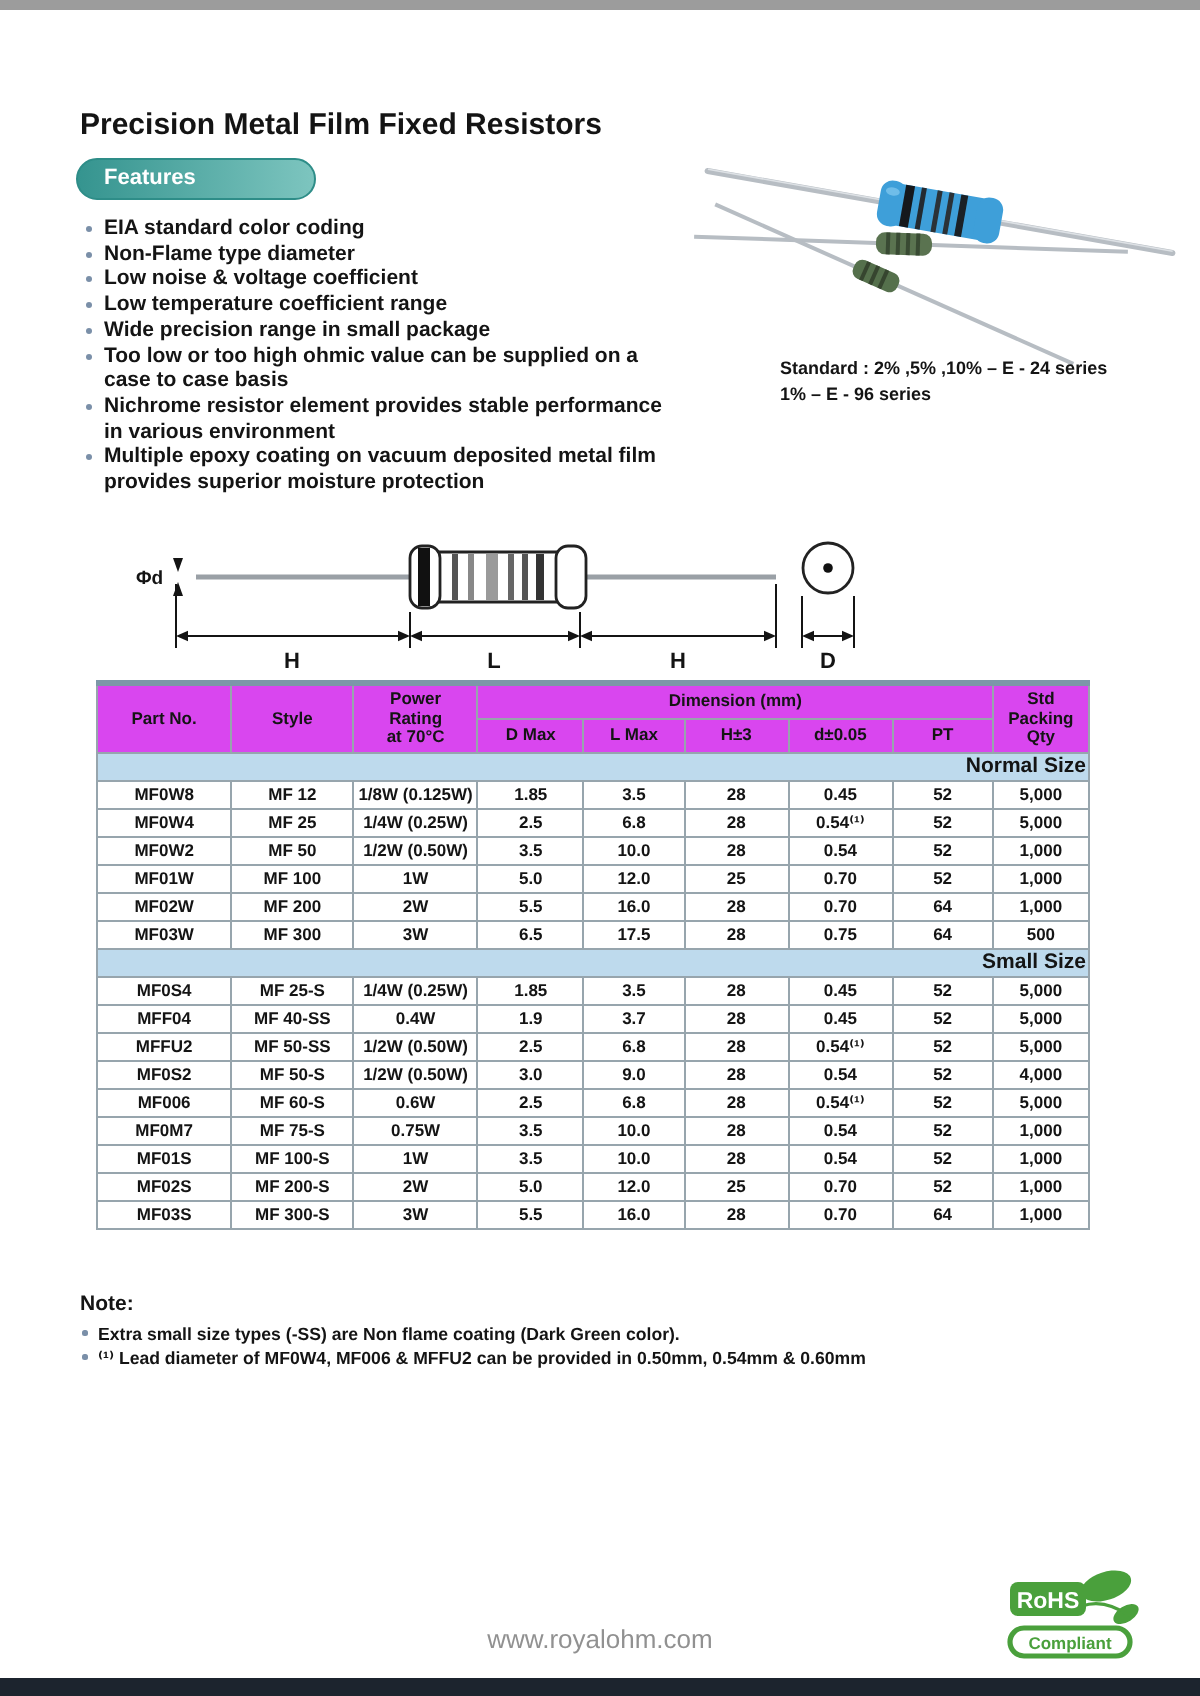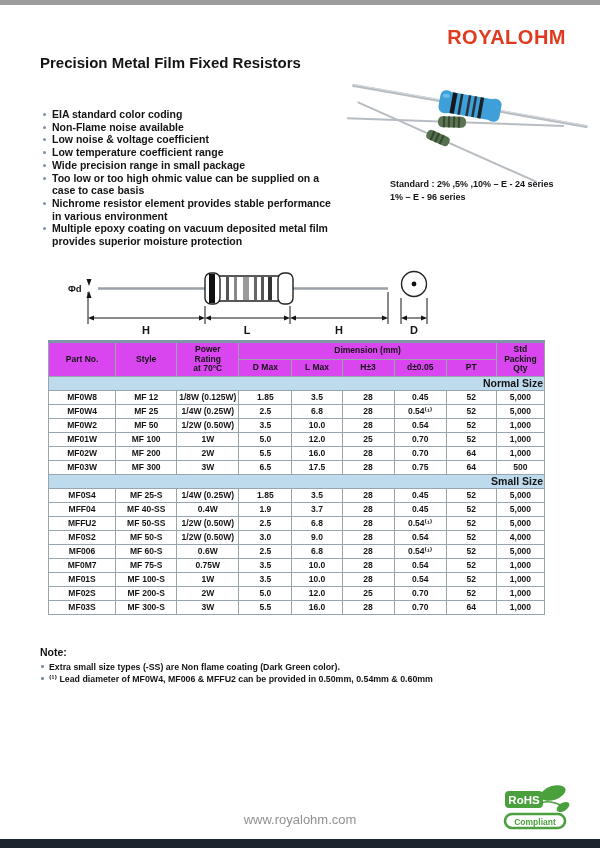--- a/index.html
+++ b/index.html
@@ -44,26 +44,26 @@
 
   .site-url { position:absolute; top:812px; left:0; width:100%; text-align:center; font-size:13px; color:#919191; }
   .rohs-badge { position:absolute; top:783px; left:503px; }
 </style>
 </head>
 <body>
 
 <div class="page">
   <div class="top-bar"></div>
 
-  <div class="brand">ROYALOHM</div>
   <div class="page-title">Precision Metal Film Fixed Resistors</div>
 
+  <div class="features-badge">Features</div>
   <ul class="features-list">
       <li>EIA standard color coding</li>
-      <li>Non-Flame noise available</li>
+      <li>Non-Flame type diameter</li>
       <li>Low noise &amp; voltage coefficient</li>
       <li>Low temperature coefficient range</li>
       <li>Wide precision range in small package</li>
       <li>Too low or too high ohmic value can be supplied on a case to case basis</li>
       <li>Nichrome resistor element provides stable performance in various environment</li>
       <li>Multiple epoxy coating on vacuum deposited metal film provides superior moisture protection</li>
     </ul>
 
   <svg class="resistor-art" width="265" height="130" viewBox="0 0 265 130">
     <g transform="translate(140,40) rotate(10)">

